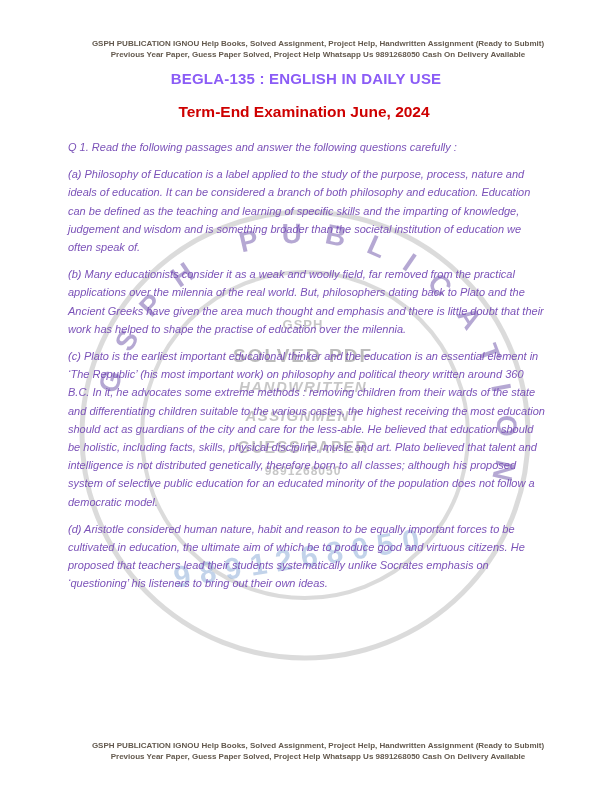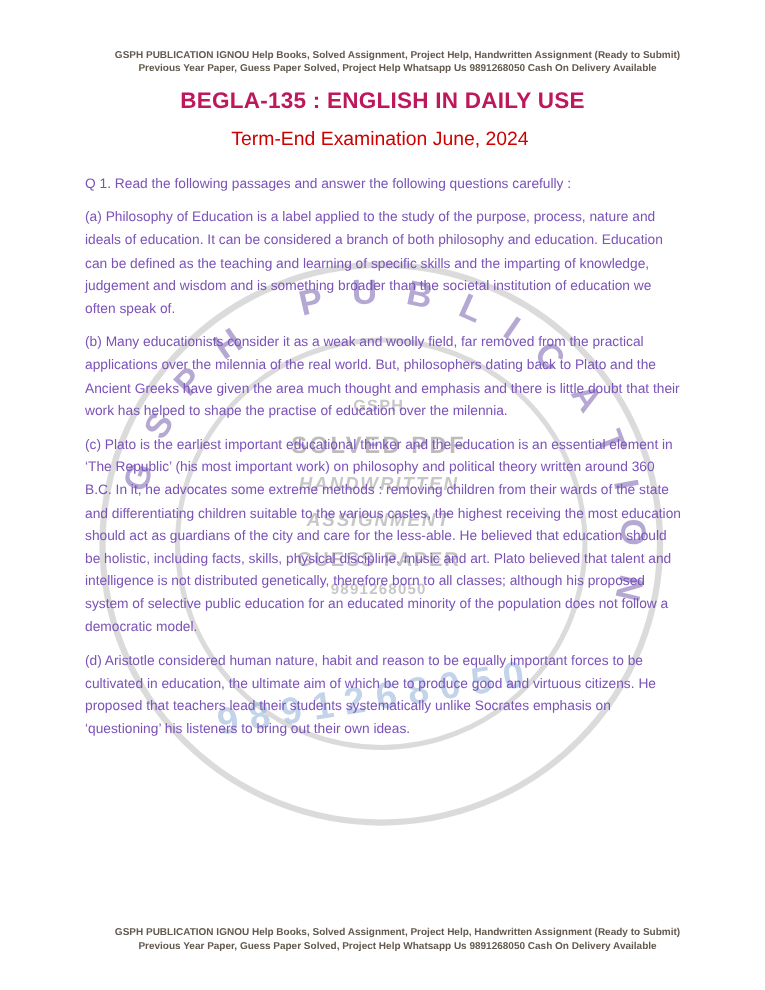--- a/index.html
+++ b/index.html
@@ -23,39 +23,40 @@
     color: #63594e;
     padding-left: 24px;
   }
   .band-top { top: 38px; }
   .band-bottom { top: 740px; }
 
   
   .doc-title {
     position: absolute; top: 70px; left: 0; right: 0;
     text-align: center;
-    font-size: 18px; font-weight: bold;
-    color: #be185d;
+    font-size: 15px; font-weight: bold;
+    color: #8b5cf6;
     letter-spacing: 0.2px;
   }
   .doc-subtitle {
     position: absolute; top: 103px; left: 0; right: 4px;
     text-align: center;
-    font-size: 15.5px; font-weight: normal;
+    font-size: 15.5px; font-weight: bold;
     color: #ce0000;
   }
 
   
   .content {
     position: absolute; top: 138px; left: 68px;
     width: 478px;
     color: #7b52b8;
     font-size: 11px;
     line-height: 18.2px;
     z-index: 2;
+    font-style: italic;
   }
   .content p { margin: 0 0 9px 0; }
 
   
   .watermark {
     position: absolute; inset: 0;
     z-index: 1;
     pointer-events: none;
   }
   .wm-ring-text {

